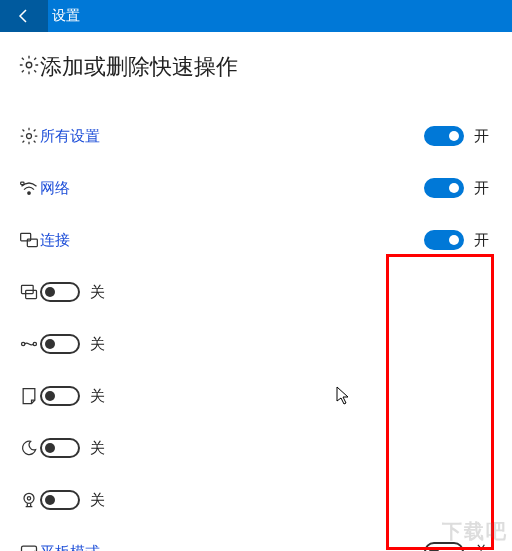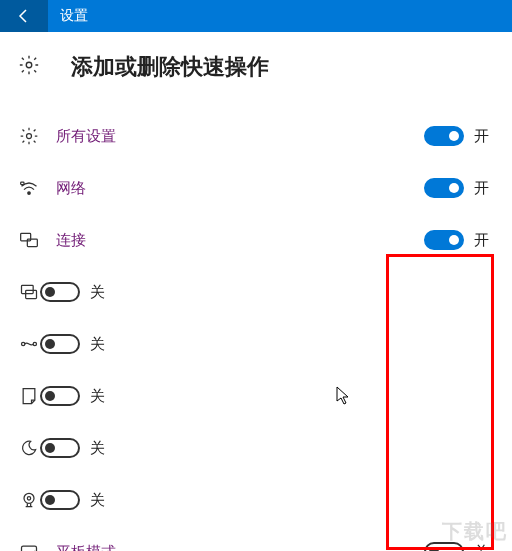--- a/index.html
+++ b/index.html
@@ -21,55 +21,54 @@
   }
   .back-btn {
     width: 48px;
     height: 32px;
     display: flex;
     align-items: center;
     justify-content: center;
     background: #005a9e;
   }
   .header-title {
-    padding-left: 12px;
+    padding-left: 4px;
   }
   .content {
     padding: 20px 18px 0 18px;
   }
   .page-title-row {
     display: flex;
     align-items: center;
     margin-bottom: 28px;
   }
   .page-title {
     font-size: 22px;
-    font-weight: 700;
+    font-weight: 400;
     color: #222;
-    margin-left: 31px;
+    margin-left: 0;
   }
   .gear-lg svg { width: 22px; height: 22px; }
   .item-row {
     display: flex;
     align-items: center;
     height: 52px;
   }
   .item-icon {
     width: 22px;
     height: 22px;
     display: flex;
     align-items: center;
     justify-content: center;
     color: #333;
   }
   .item-icon svg { width: 20px; height: 20px; stroke: #333; }
   .item-label {
-    margin-left: 16px;
     font-size: 15px;
-    color: #701a75;
+    color: #1d4ed8;
     flex: 1;
   }
   .toggle-group {
     display: flex;
     align-items: center;
   }
   .toggle {
     width: 40px;
     height: 20px;
     border-radius: 10px;

